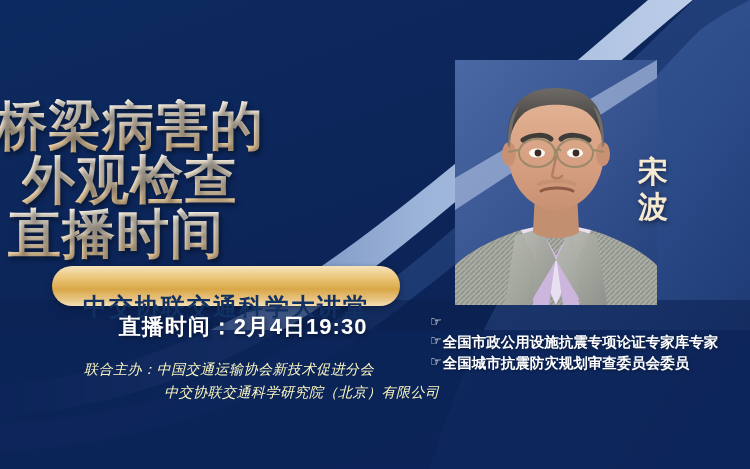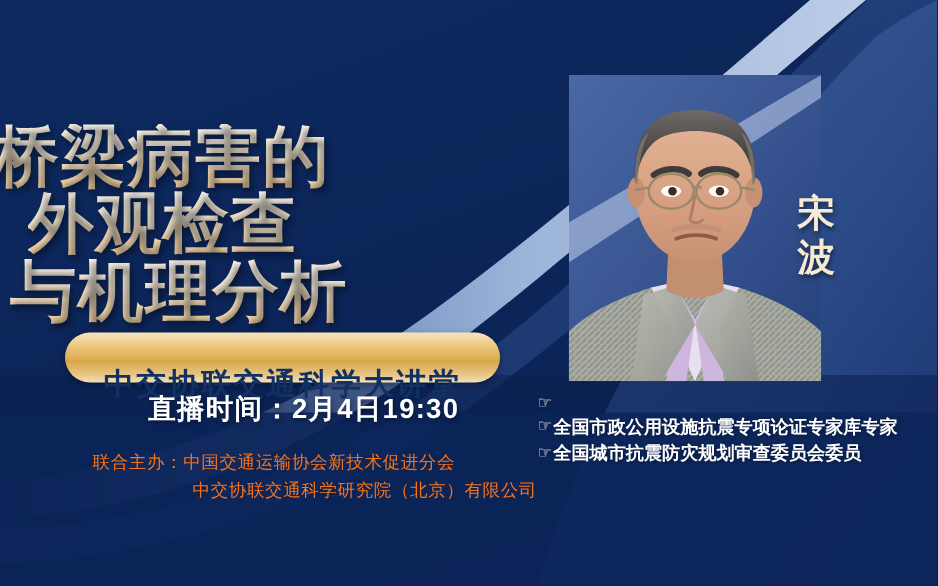--- a/index.html
+++ b/index.html
@@ -104,28 +104,29 @@
     color: #ffffff;
     letter-spacing: 1px;
     text-shadow: 1px 2px 4px rgba(0,0,0,.45);
     white-space: nowrap;
     padding-left: 20px;
   }
 
   
   .organizers {
     position: absolute;
-    left: 74px;
+    left: 84px;
     top: 358px;
     width: 370px;
     font-size: 14px;
     line-height: 1.65;
-    color: #f97316;
+    color: #fef9c3;
     letter-spacing: .5px;
     white-space: nowrap;
+    font-style: italic;
   }
   .org-line.second { padding-left: 80px; }
 
   
   .speaker-name {
     position: absolute;
     left: 630px;
     top: 155px;
     width: 46px;
     text-align: center;
@@ -278,21 +279,21 @@
 
       <path d="M101,97 L97,116 C99,119 105,119 107,116" stroke="#b07f63" stroke-width="2.4" fill="none" stroke-linecap="round"></path>
       <path d="M86,131 C94,127 110,127 118,131" stroke="#8e5b46" stroke-width="3" fill="none" stroke-linecap="round"></path>
       <path d="M84,124 C93,120 111,120 120,124" stroke="#b98a6d" stroke-width="4" fill="none" opacity="0.55" stroke-linecap="round"></path>
     </svg>
   </div>
 
   <div class="headline">
     <span class="hl-line l1">桥梁病害的</span>
     <span class="hl-line l2">外观检查</span>
-    <span class="hl-line l3">与机理分析</span>
+    <span class="hl-line l3">直播时间</span>
   </div>
 
   <div class="pill">
     <span class="pill-label">中交协联交通科学大讲堂</span>
   </div>
 
   <div class="livetime">直播时间：2月4日19:30</div>
 
   <div class="organizers">
     <div class="org-line first">联合主办：中国交通运输协会新技术促进分会</div>

